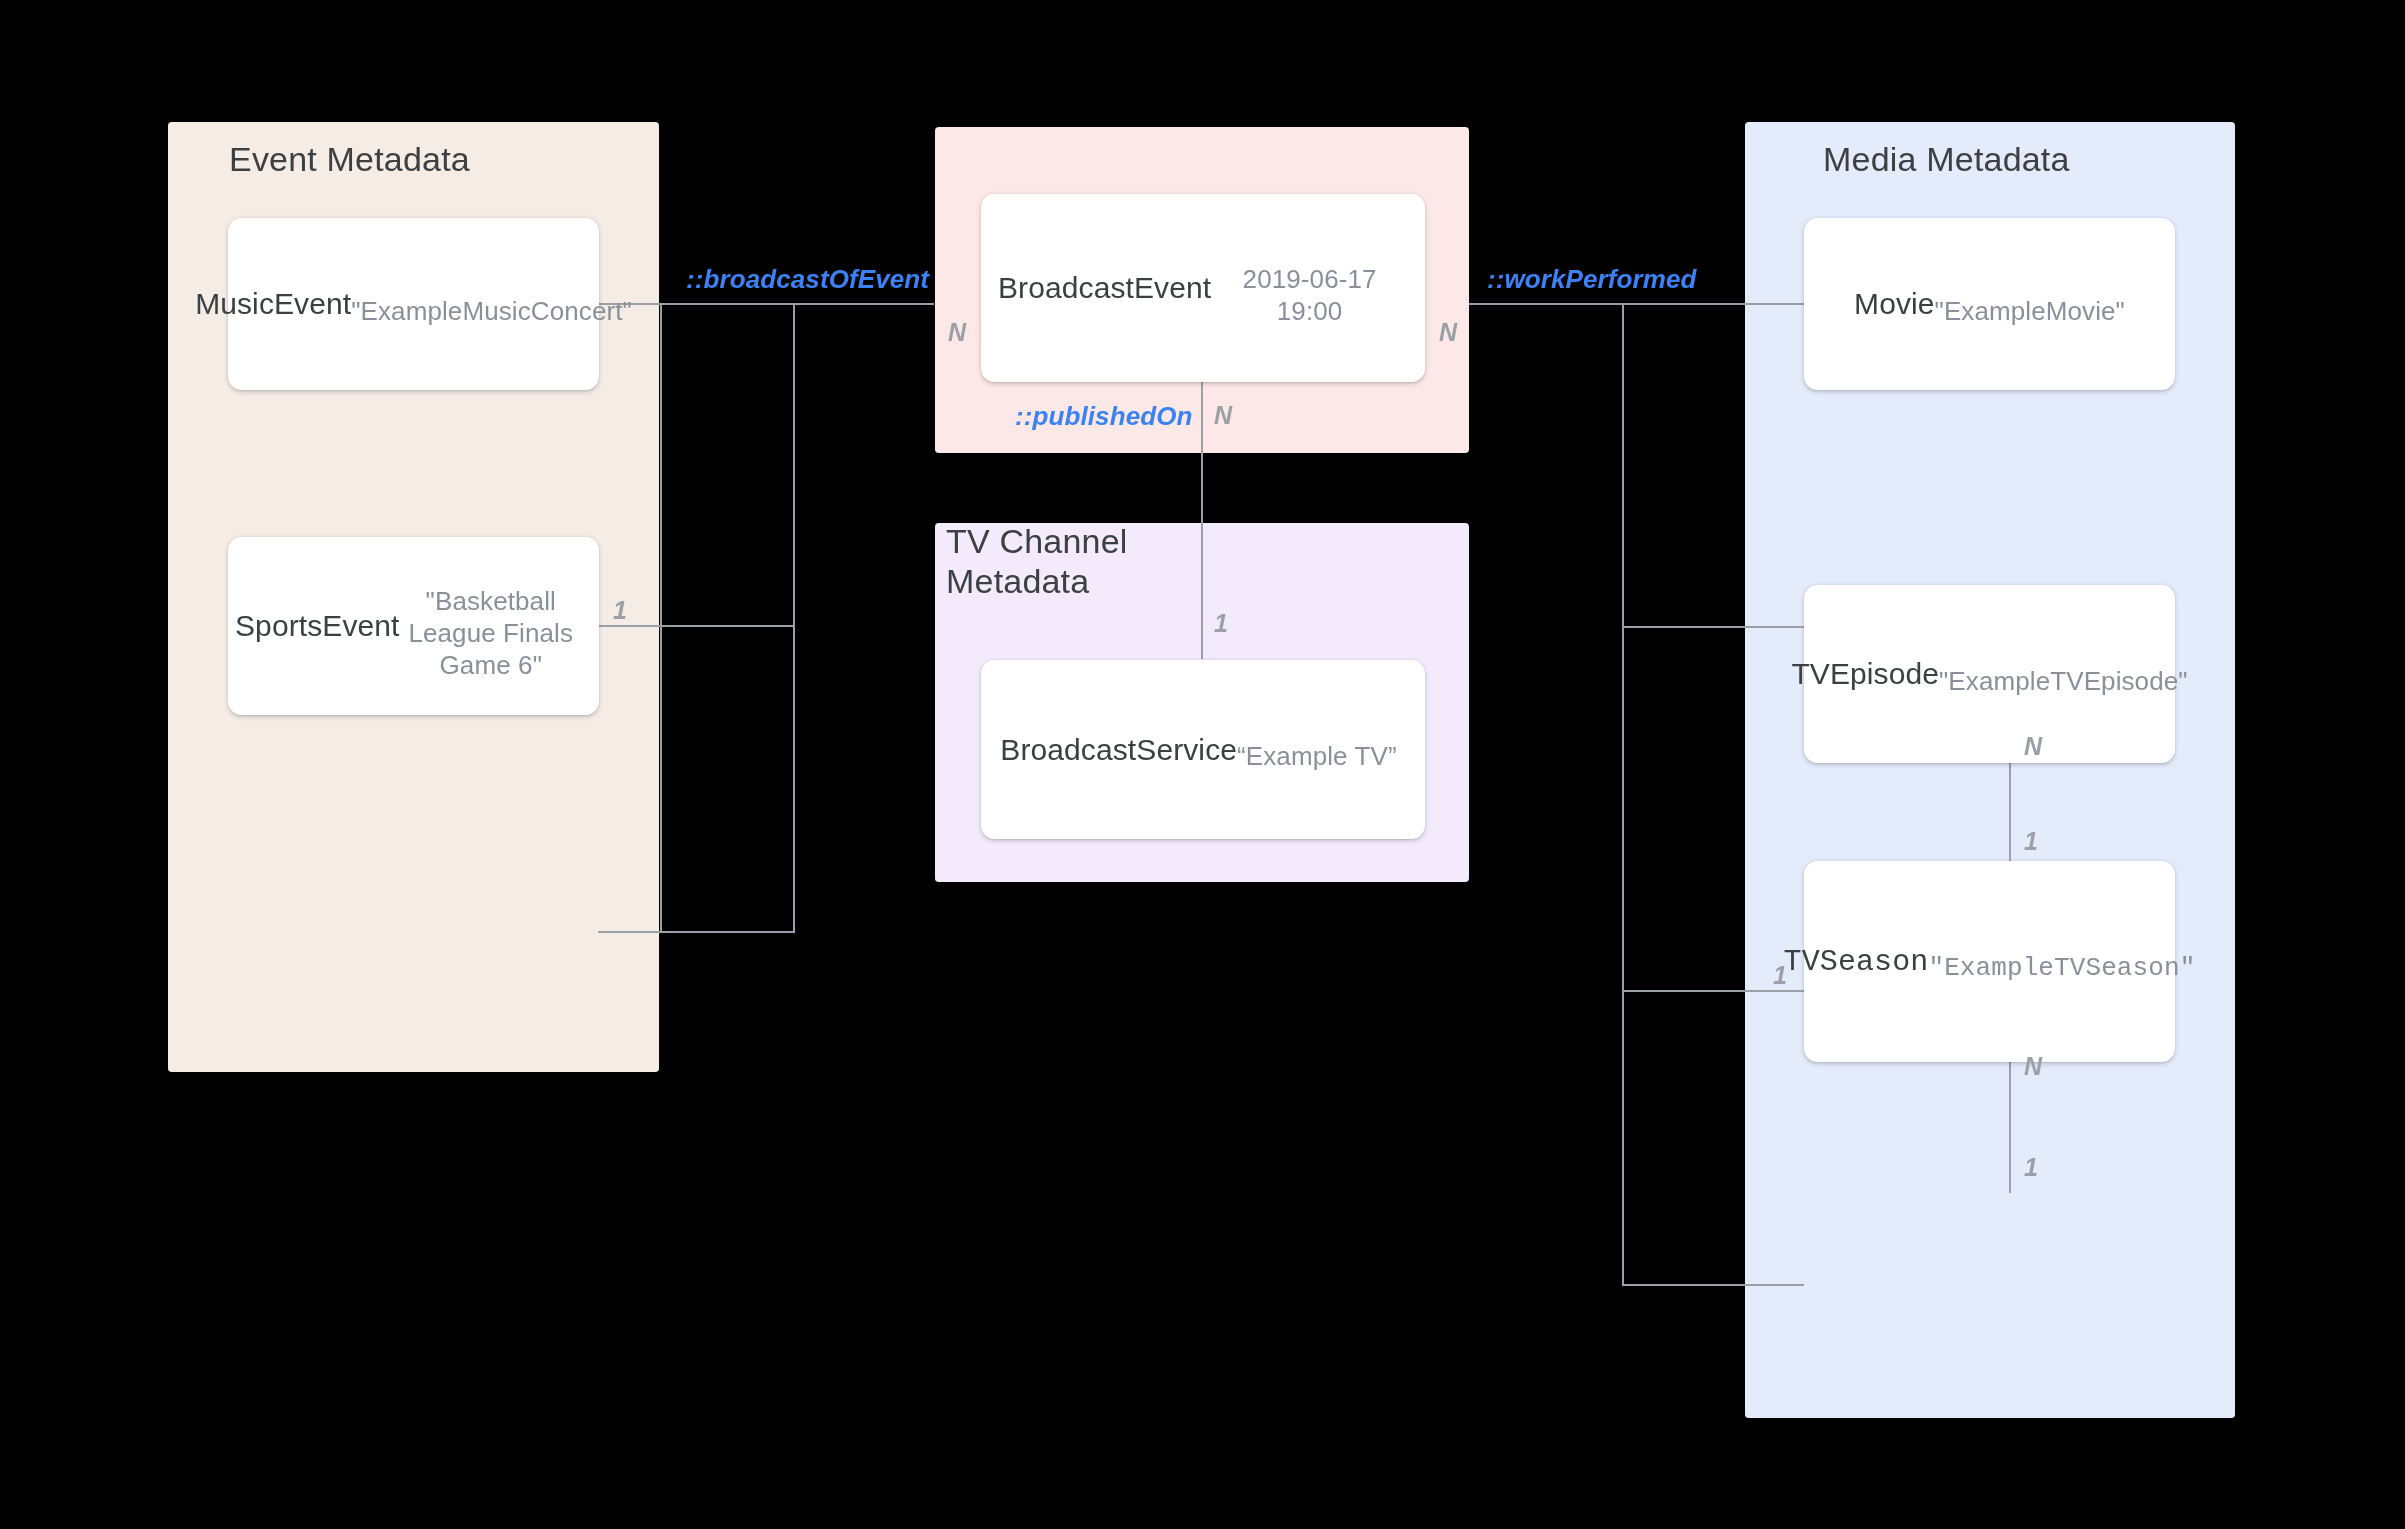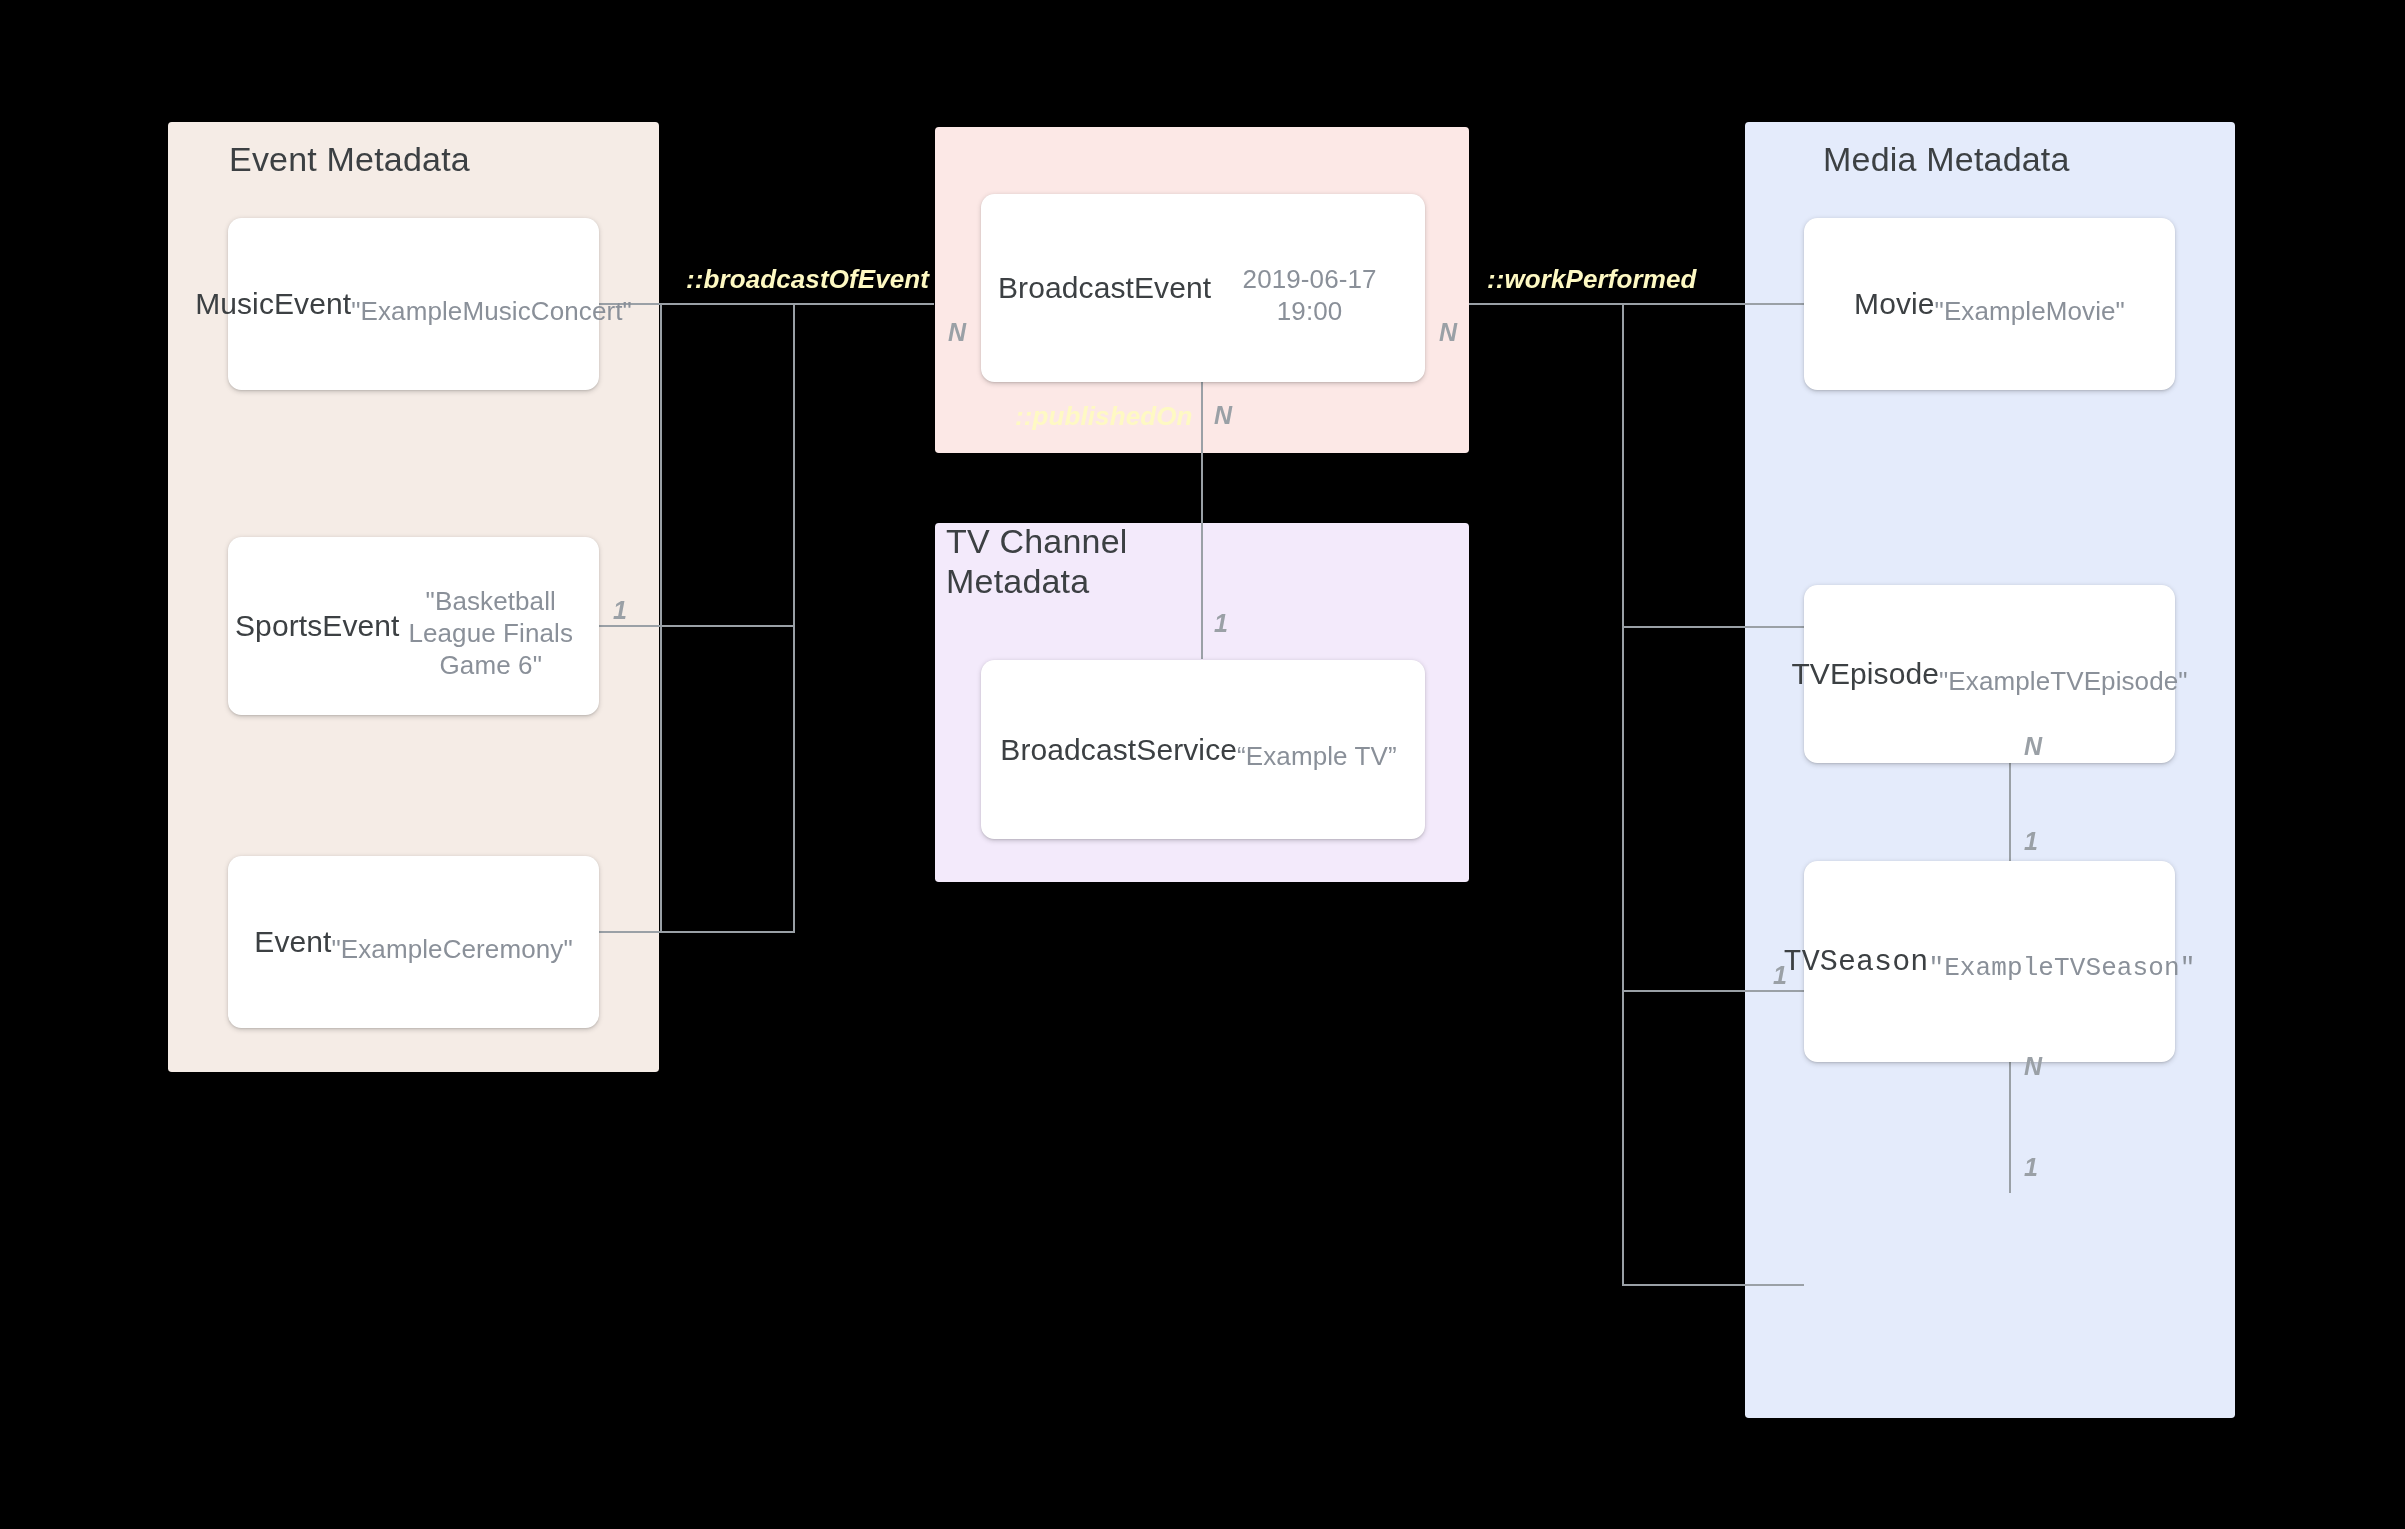--- a/index.html
+++ b/index.html
@@ -42,21 +42,21 @@
   .ln{position:absolute;background:#9AA0A6;}
   .lnh{height:1.9px;}
   .lnv{width:1.9px;}
 
   
   .card-lbl{
     position:absolute;color:#9AA0A6;font-style:italic;font-weight:700;
     font-size:25px;letter-spacing:0.2px;white-space:nowrap;
   }
   .card-rel{
-    position:absolute;color:#fef9c3;font-style:italic;font-weight:700;
+    position:absolute;color:#3b82f6;font-style:italic;font-weight:700;
     font-size:26px;letter-spacing:0.1px;white-space:nowrap;
   }
 </style>
 </head>
 <body>
 
 <div id="canvas">
 
   <div class="panel" id="panel-event"></div>
   <div class="panel" id="panel-bevent"></div>
@@ -90,24 +90,20 @@
   <div class="node" style="left:228px; top:218px; width:371px; height:172px;">
     <div class="node-title">MusicEvent</div>
     <div class="node-value">"ExampleMusicConcert"</div>
   </div>
 
   <div class="node" style="left:228px; top:537px; width:371px; height:178px;padding-left:7px;">
     <div class="node-title">SportsEvent</div>
     <div class="node-value">"Basketball League Finals Game 6"</div>
   </div>
 
-  <div class="node" style="left:228px; top:856px; width:371px; height:172px;">
-    <div class="node-title">Event</div>
-    <div class="node-value">"ExampleCeremony"</div>
-  </div>
 
   <div class="node" style="left:981px; top:194px; width:444px; height:188px;">
     <div class="node-title">BroadcastEvent</div>
     <div class="node-value">2019-06-17 19:00</div>
   </div>
 
   <div class="node" style="left:981px; top:660px; width:444px; height:179px;padding-left:8px;">
     <div class="node-title">BroadcastService</div>
     <div class="node-value">“Example TV”</div>
   </div>

